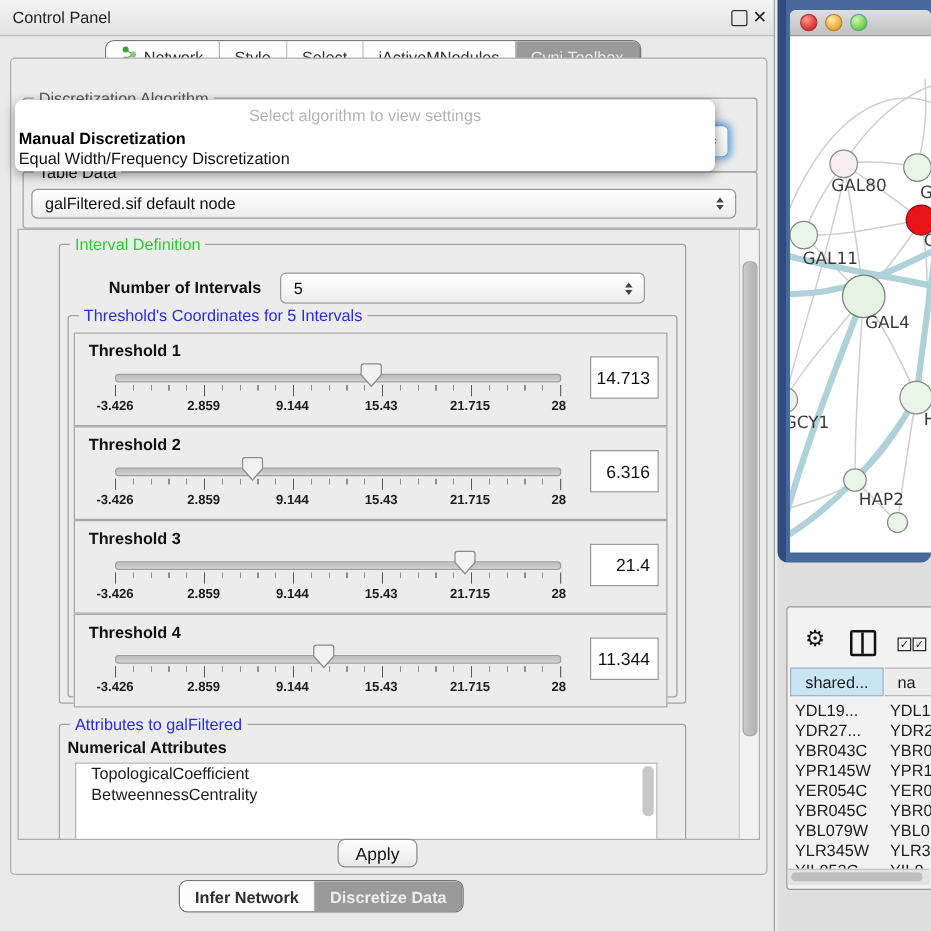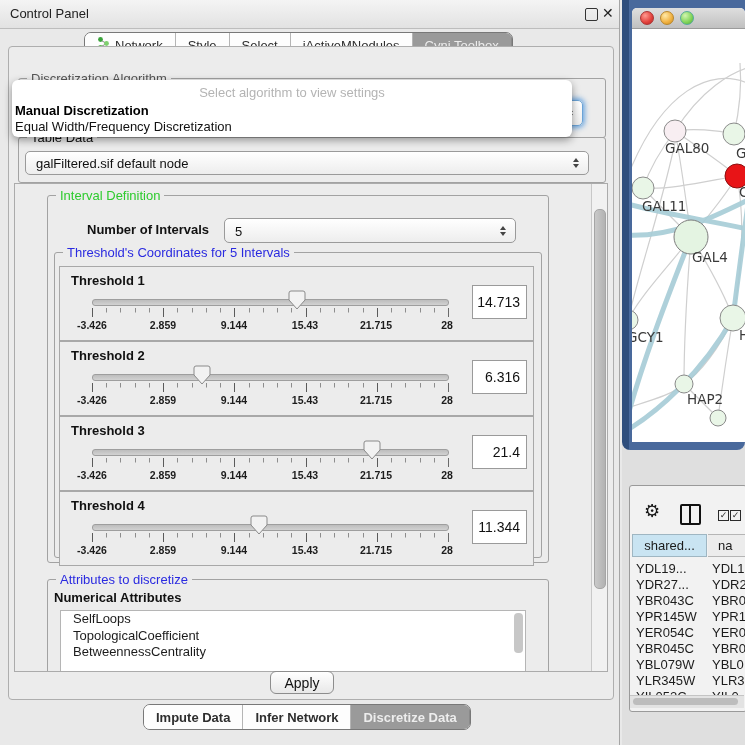--- a/index.html
+++ b/index.html
@@ -241,41 +241,37 @@
       <span class="ticklab" style="left:32px;">-3.426</span>
       <span class="ticklab" style="left:103px;">2.859</span>
       <span class="ticklab" style="left:174px;">9.144</span>
       <span class="ticklab" style="left:245px;">15.43</span>
       <span class="ticklab" style="left:316px;">21.715</span>
       <span class="ticklab" style="left:387px;">28</span>
       <input class="tval" value="11.344" style="">
     </div>
 
     <div class="groupbox" style="left:32px;top:395px;width:500px;height:110px;">
-      <span class="group-title gt-blue">Attributes to discretize</span>
+      <span class="group-title gt-blue">Attributes to galFiltered</span>
       <span class="attr-head" style="left:6px;top:10px;">Numerical Attributes</span>
       <div class="attr-list" style="left:12px;top:30px;width:464px;height:62px;">
-        <div class="attr-item">SelfLoops</div>
         <div class="attr-item">TopologicalCoefficient</div>
         <div class="attr-item">BetweennessCentrality</div>
         <div class="attr-scroll"></div>
       </div>
     </div>
 
     <div class="vscroll">
       <div class="thumb"></div>
     </div>
   </div>
 
   <button class="apply-btn">Apply</button>
 
   <div id="bottom-tabs" class="tabstrip">
-    <div class="tab" style="font-weight:600;">
-        <span>Impute Data</span>
-      </div>
     <div class="tab" style="font-weight:600;">
         <span>Infer Network</span>
       </div>
     <div class="tab selected" style="font-weight:600;">
         <span>Discretize Data</span>
       </div>
   </div>
 
   <div class="vdivider"></div>
 

